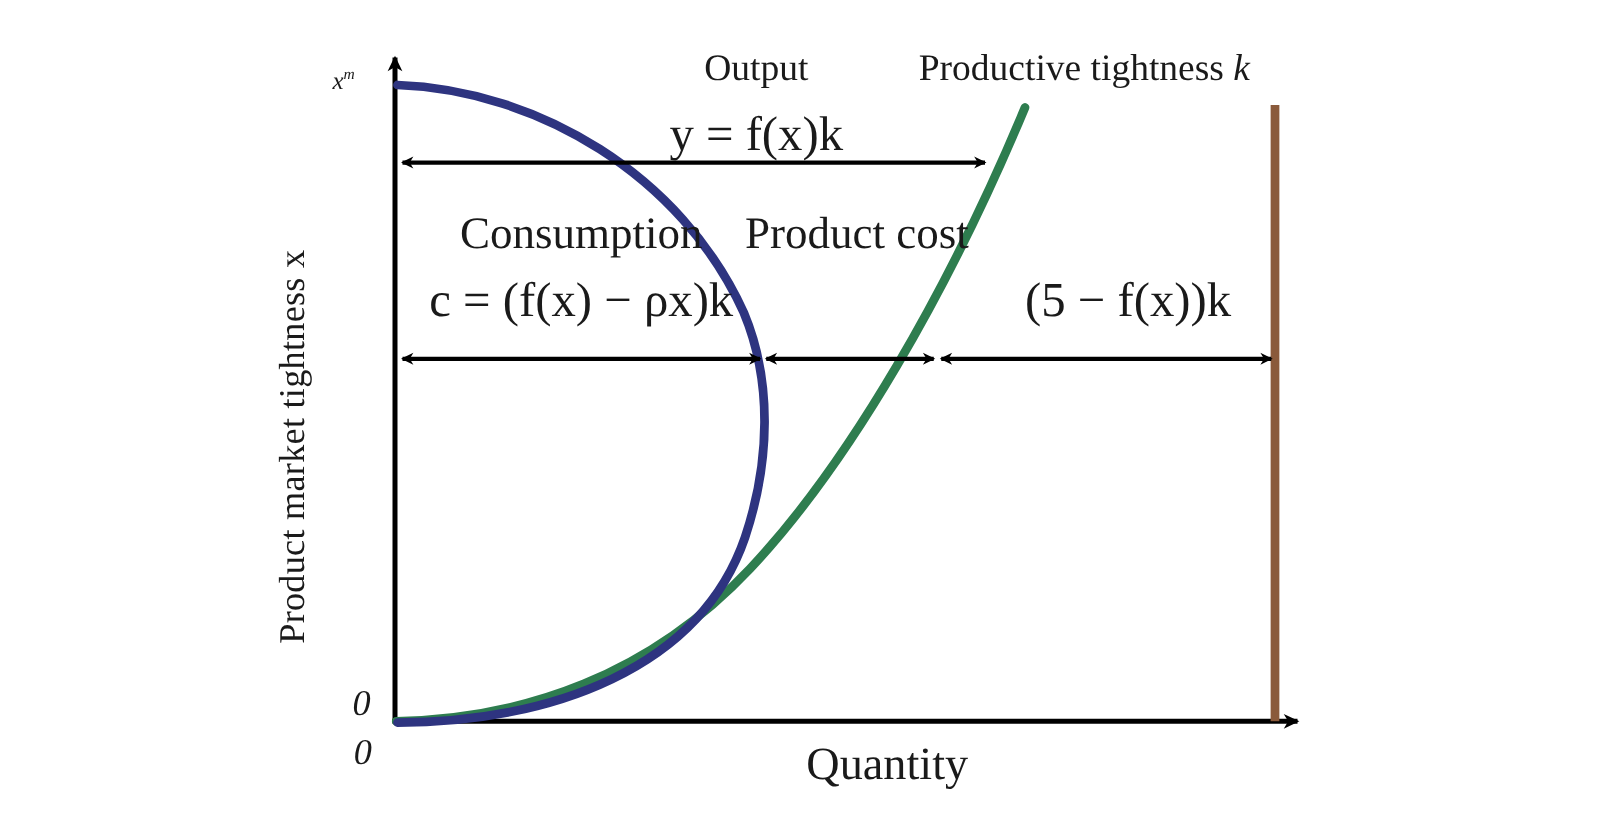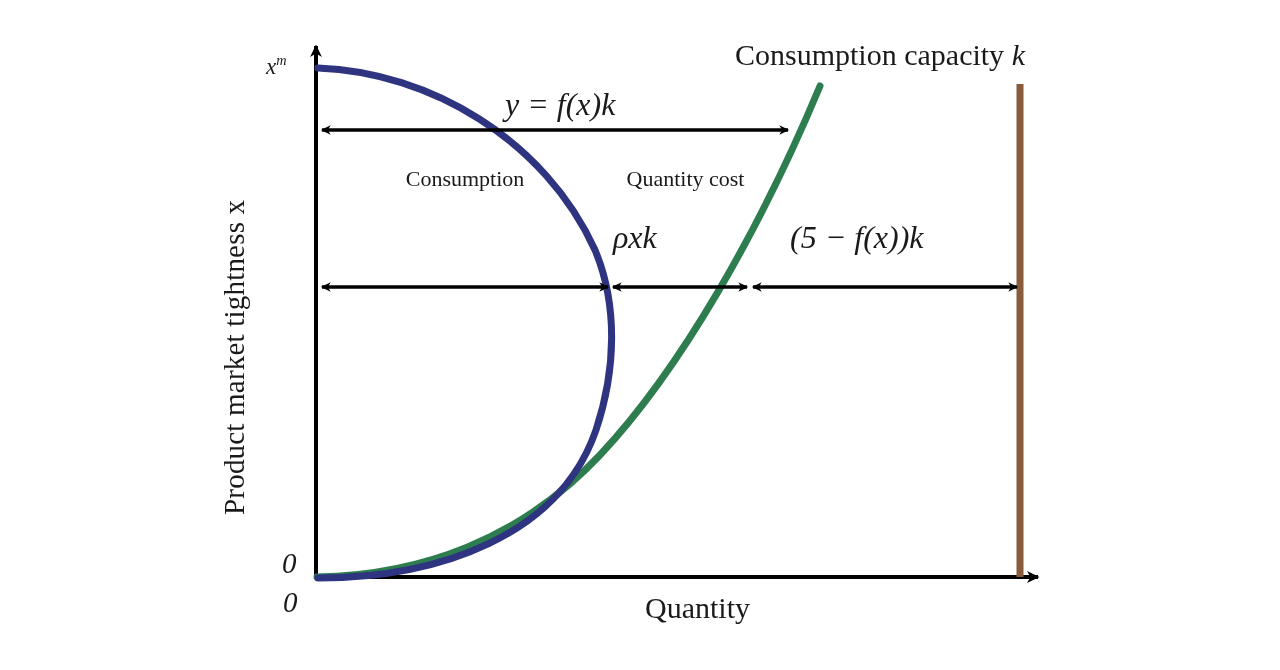--- a/index.html
+++ b/index.html
@@ -39,44 +39,43 @@
   }
   #y-axis-label {
     position: absolute;
     left: 0;
     top: 0;
     transform-origin: 0 0;
     font-size: 29px;
     letter-spacing: 0.2px;
   }
   #axis-title-x {
-    font-size: 30px;
+    font-size: 37px;
   }
   #tick-xm {
-    font-size: 23px;
+    font-size: 20px;
     font-style: italic;
   }
   #tick-xm sup {
     font-size: 0.62em;
     font-style: italic;
     vertical-align: super;
     line-height: 0;
   }
   #tick-zero-y, #tick-zero-x {
     font-size: 29px;
     font-style: italic;
   }
   .band-title {
-    font-size: 22px;
+    font-size: 36px;
     text-align: center;
   }
   .band-formula {
-    font-size: 32px;
-    font-style: italic;
-    text-align: left;
+    font-size: 39px;
+    text-align: center;
   }
   .curve-label {
     font-size: 30px;
   }
   .curve-label .it { font-style: italic; }
 </style>
 </head>
 <body>
 
 <div id="figure">
@@ -128,36 +127,39 @@
   </div>
 
   <div id="tick-zero-y" class="lbl" style="left: 282px; top: 549px;">
     <span>0</span>
   </div>
 
   <div id="tick-zero-x" class="lbl" style="left: 283px; top: 588px;">
     <span>0</span>
   </div>
 
+  <div class="lbl curve-label" style="left: 525px; top: 40px; width: 160px; text-align: center;">
+    <span>Output</span>
+  </div>
   <div class="lbl band-formula" style="left: 505px; top: 88px; width: 200px;">
     <span>y = f(x)k</span>
   </div>
 
   <div class="lbl curve-label" style="left: 735px; top: 40px;">
-    <span>Consumption capacity </span><span class="it">k</span>
+    <span>Productive tightness </span><span class="it">k</span>
   </div>
 
   <div class="lbl band-title" style="left: 325px; top: 168px; width: 280px;">
     <span>Consumption</span>
   </div>
+  <div class="lbl band-formula" style="left: 320px; top: 221px; width: 290px;">
+    <span>c = (f(x) − ρx)k</span>
+  </div>
 
   <div class="lbl band-title" style="left: 578px; top: 168px; width: 215px;">
-    <span>Quantity cost</span>
-  </div>
-  <div class="lbl band-formula" style="left: 613px; top: 221px; width: 135px;">
-    <span>ρxk</span>
+    <span>Product cost</span>
   </div>
 
   <div class="lbl band-formula" style="left: 790px; top: 221px; width: 225px;">
     <span>(5 − f(x))k</span>
   </div>
 
 </div>
 
 </body></html>

